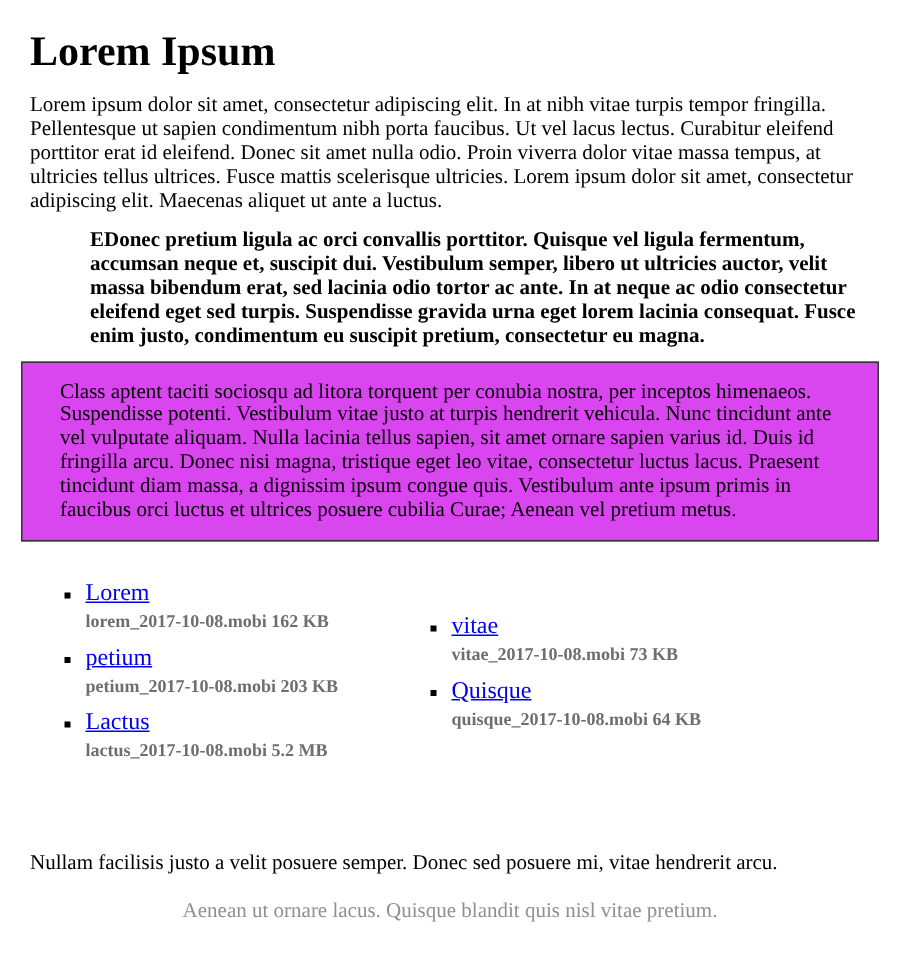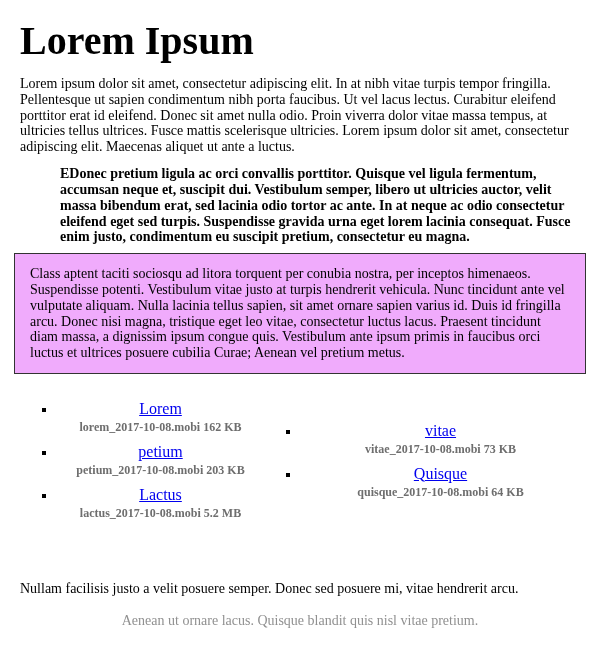--- a/index.html
+++ b/index.html
@@ -7,52 +7,52 @@
     width: 600px;
     min-height: 647px;
     box-sizing: border-box;
     padding: 20px 20px 20px 20px;
     font-family: "Liberation Serif", serif;
     font-size: 14px;
     color: #000;
     background: #fff;
   }
   h1.title {
-    font-size: 40px;
+    font-size: 28px;
     line-height: 1.05;
     font-weight: bold;
     margin: 0 0 14px 0;
   }
   p { margin: 0 0 11px 0; line-height: 1.13; }
   .intro {
     font-weight: bold;
     font-style: italic;
     margin: 0 0 12px 0;
   }
   .bold-para { font-weight: bold; margin-bottom: 0; margin-left: 40px; }
   .note-box {
-    background: #f0abfc;
+    background: #d946ef;
     border: 1px solid #333333;
     margin: 8px -6px 0 -6px;
-    padding: 12px 15px;
+    padding: 12px 25px;
     line-height: 1.13;
   }
   .downloads {
     display: flex;
     align-items: center;
     margin-top: 26px;
   }
   .downloads .col-left { width: 244px; flex: 0 0 auto; }
   .downloads .col-right { flex: 1 1 auto; }
   .downloads ul {
     list-style-type: square;
     margin: 0;
     padding-left: 37px;
   }
-  .downloads li { margin-bottom: 8px; text-align: center; }
+  .downloads li { margin-bottom: 8px; }
   .downloads a {
     color: #0000EE;
     font-size: 16px;
     text-decoration: underline;
   }
   .file-meta {
     font-size: 12px;
     color: #6e6e6e;
     margin-top: 2px;
     font-weight: bold;

